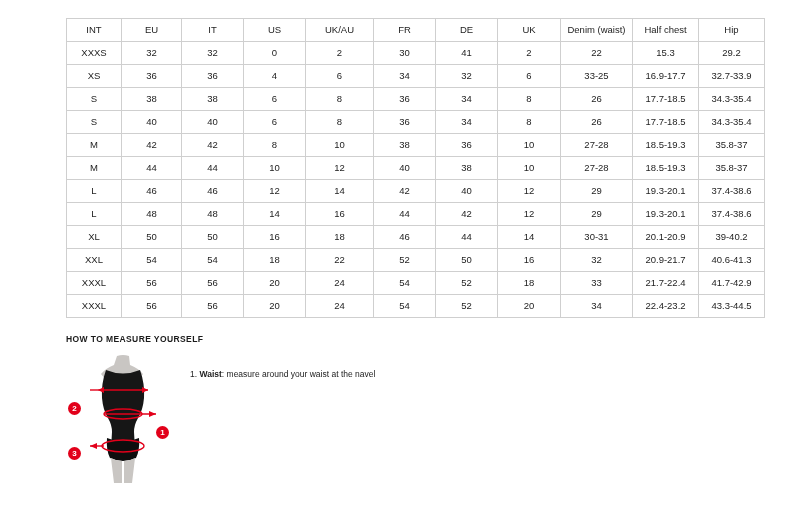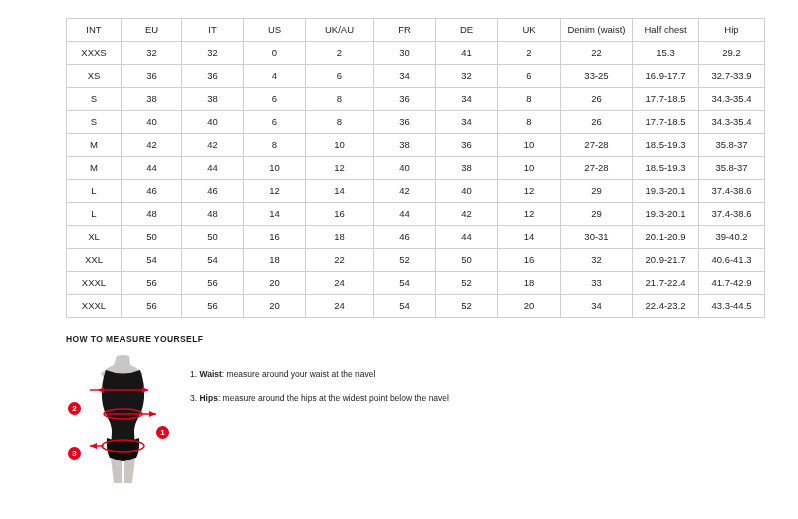--- a/index.html
+++ b/index.html
@@ -363,20 +363,16 @@
       <div class="marker m1">1</div>
       <div class="marker m2">2</div>
       <div class="marker m3">3</div>
     </div>
 
     <div class="steps">
       <div class="step">
         <span>1.</span>
         <b>Waist</b><span>: measure around your waist at the navel</span>
       </div>
-      <div class="step">
-        <span>3.</span>
-        <b>Hips</b><span>: measure around the hips at the widest point below the navel</span>
-      </div>
     </div>
 
   </div>
 </div>
 
 </body></html>

